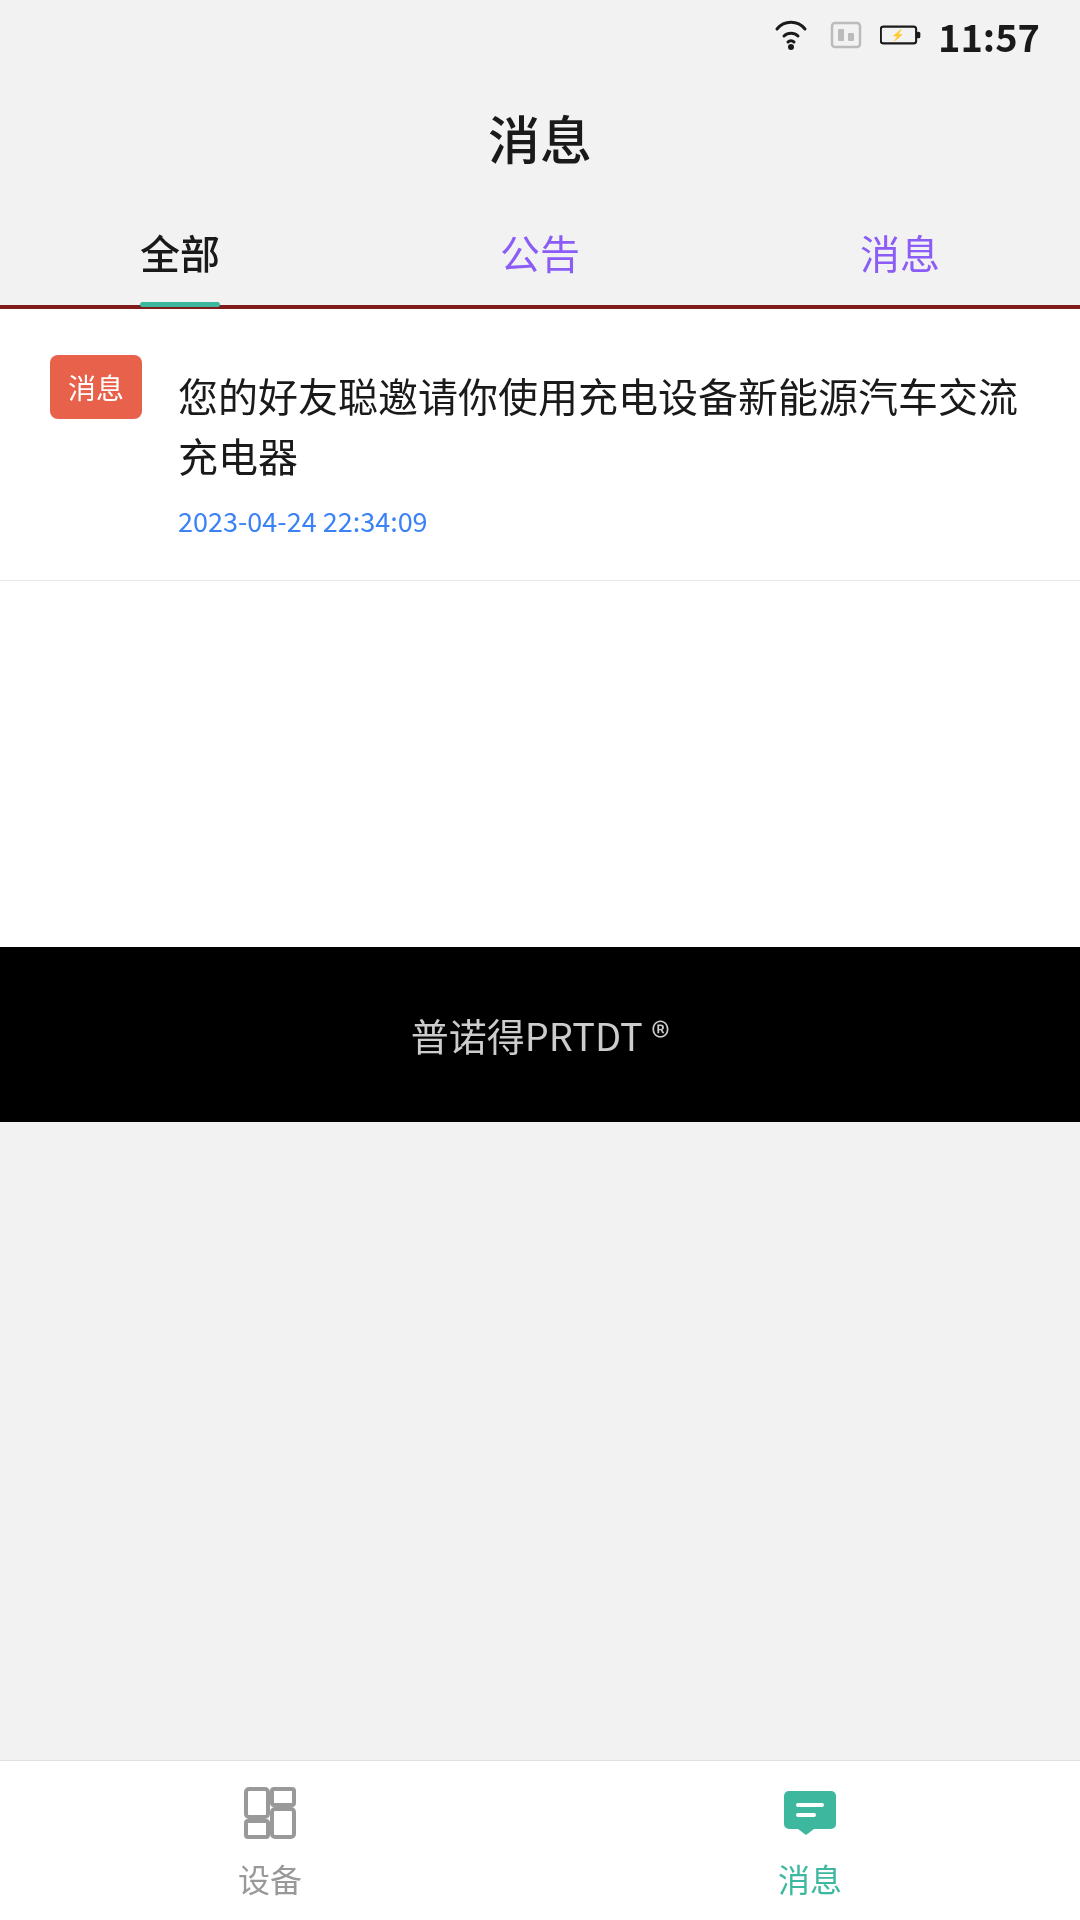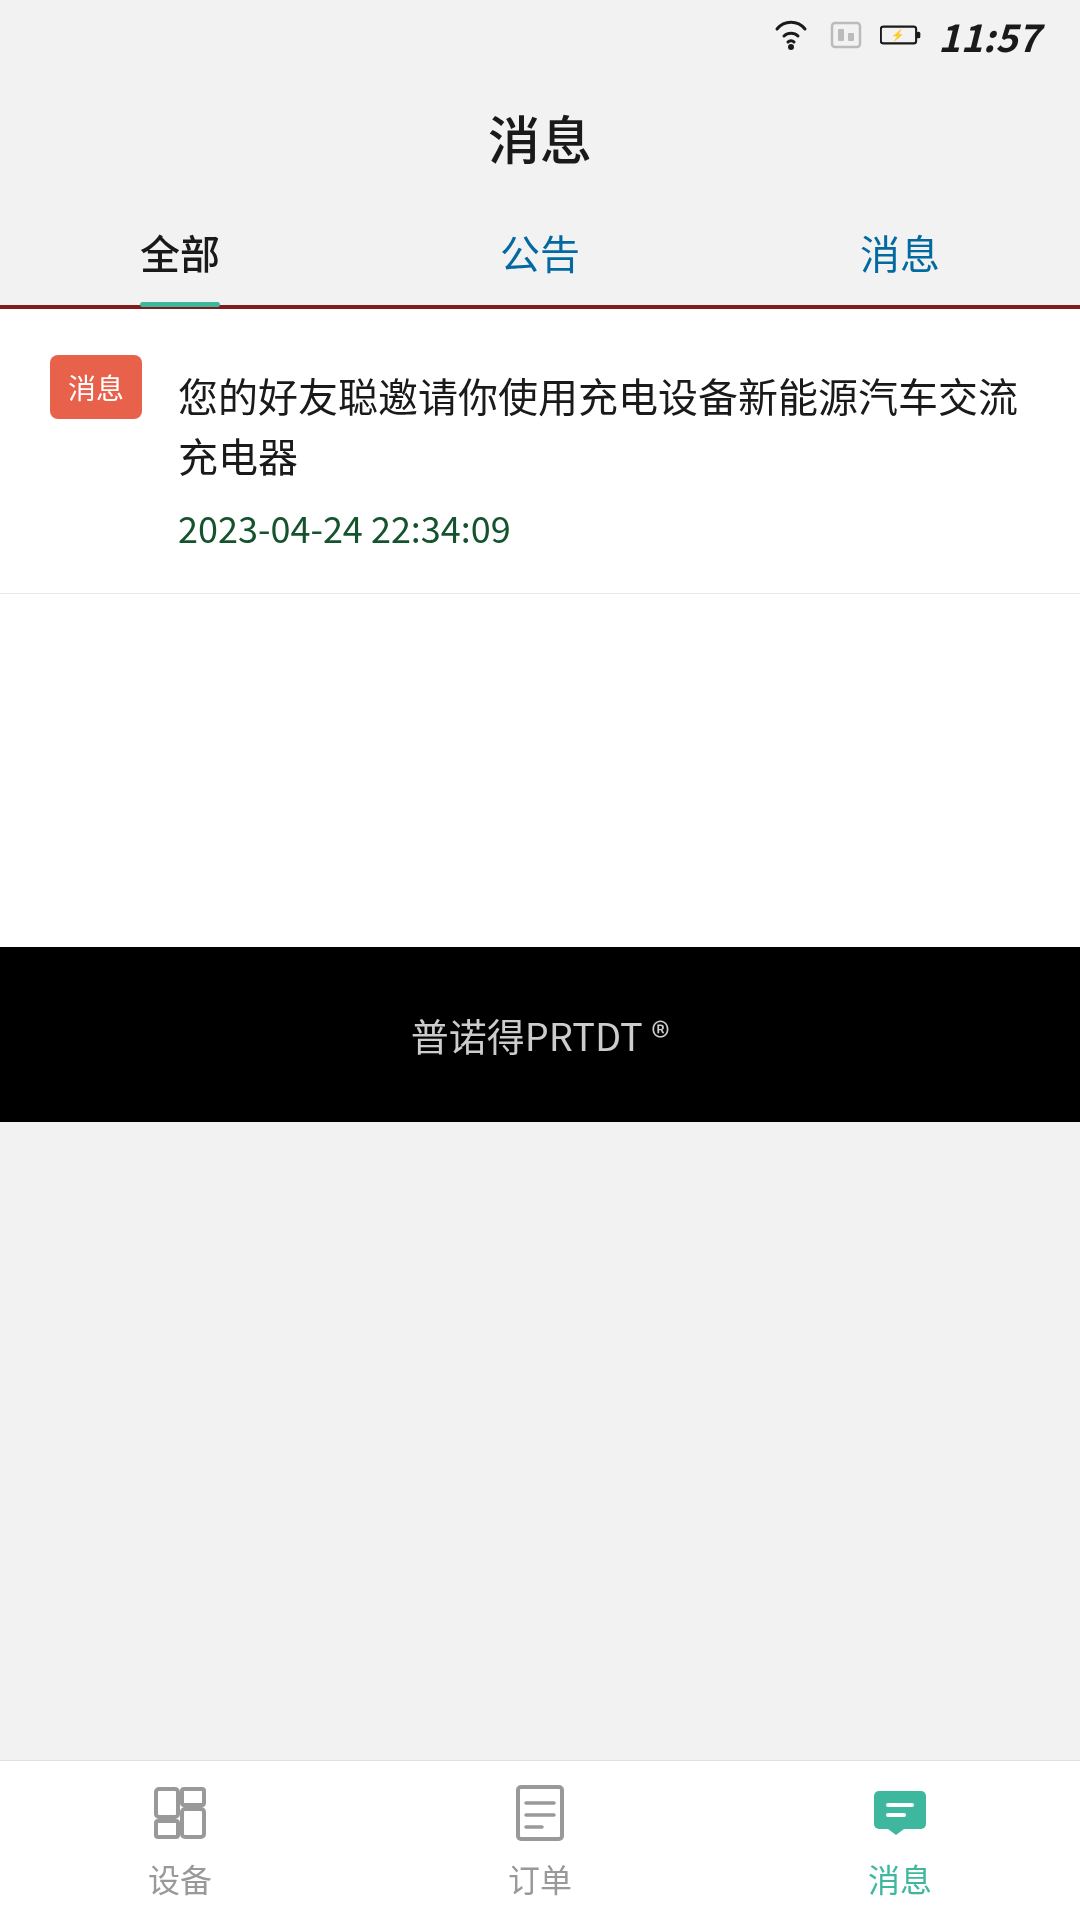--- a/index.html
+++ b/index.html
@@ -33,21 +33,20 @@
     .status-icons {
       display: flex;
       align-items: center;
       gap: 16px;
     }
 
     .status-time {
       font-size: 38px;
       font-weight: 600;
       color: #1a1a1a;
-      font-style: italic;
     }
 
     .wifi-icon {
       width: 42px;
       height: 32px;
     }
 
     .signal-icon {
       width: 36px;
       height: 32px;
@@ -74,21 +73,21 @@
       border-bottom: 4px solid #7f1d1d;
       flex-shrink: 0;
       margin: 0 0 0 0;
     }
 
     .tab-item {
       flex: 1;
       text-align: center;
       padding: 28px 0 24px;
       font-size: 40px;
-      color: #0369a1;
+      color: #8b5cf6;
       cursor: pointer;
       position: relative;
     }
 
     .tab-item.active {
       color: #1a1a1a;
       font-weight: 500;
     }
 
     .tab-item.active::after {
@@ -135,22 +134,22 @@
 
     .message-text {
       font-size: 40px;
       color: #1a1a1a;
       line-height: 1.5;
       margin-bottom: 16px;
       margin-top: 16px;
     }
 
     .message-time {
-      font-size: 36px;
-      color: #14532d;
+      font-size: 27px;
+      color: #3b82f6;
     }
 
     
     .watermark {
       text-align: center;
       padding: 60px 0;
       font-size: 38px;
       color: #cccccc;
       background-color: #000000;
       flex-shrink: 0;
@@ -261,29 +260,20 @@
   <div class="nav-item">
     <svg class="nav-icon" viewBox="0 0 64 64" xmlns="http://www.w3.org/2000/svg">
       <rect x="8" y="8" width="22" height="28" rx="3" fill="none" stroke="#999999" stroke-width="4"></rect>
       <rect x="8" y="40" width="22" height="16" rx="2" fill="none" stroke="#999999" stroke-width="4"></rect>
       <rect x="34" y="8" width="22" height="16" rx="2" fill="none" stroke="#999999" stroke-width="4"></rect>
       <rect x="34" y="28" width="22" height="28" rx="3" fill="none" stroke="#999999" stroke-width="4"></rect>
     </svg>
     <span class="nav-label">设备</span>
   </div>
 
-  <div class="nav-item">
-    <svg class="nav-icon" viewBox="0 0 64 64" xmlns="http://www.w3.org/2000/svg">
-      <rect x="10" y="6" width="44" height="52" rx="3" fill="none" stroke="#999999" stroke-width="4"></rect>
-      <line x1="18" y1="22" x2="46" y2="22" stroke="#999999" stroke-width="3.5" stroke-linecap="round"></line>
-      <line x1="18" y1="34" x2="46" y2="34" stroke="#999999" stroke-width="3.5" stroke-linecap="round"></line>
-      <line x1="18" y1="46" x2="34" y2="46" stroke="#999999" stroke-width="3.5" stroke-linecap="round"></line>
-    </svg>
-    <span class="nav-label">订单</span>
-  </div>
 
   <div class="nav-item active">
     <svg class="nav-icon" viewBox="0 0 64 64" xmlns="http://www.w3.org/2000/svg">
       <rect x="6" y="10" width="52" height="38" rx="5" fill="#3db89e"></rect>
       <line x1="20" y1="24" x2="44" y2="24" stroke="#ffffff" stroke-width="4" stroke-linecap="round"></line>
       <line x1="20" y1="34" x2="36" y2="34" stroke="#ffffff" stroke-width="4" stroke-linecap="round"></line>
       <polygon points="20,48 28,54 36,48" fill="#3db89e"></polygon>
     </svg>
     <span class="nav-label" style="color:#3db89e;">消息</span>
   </div>

